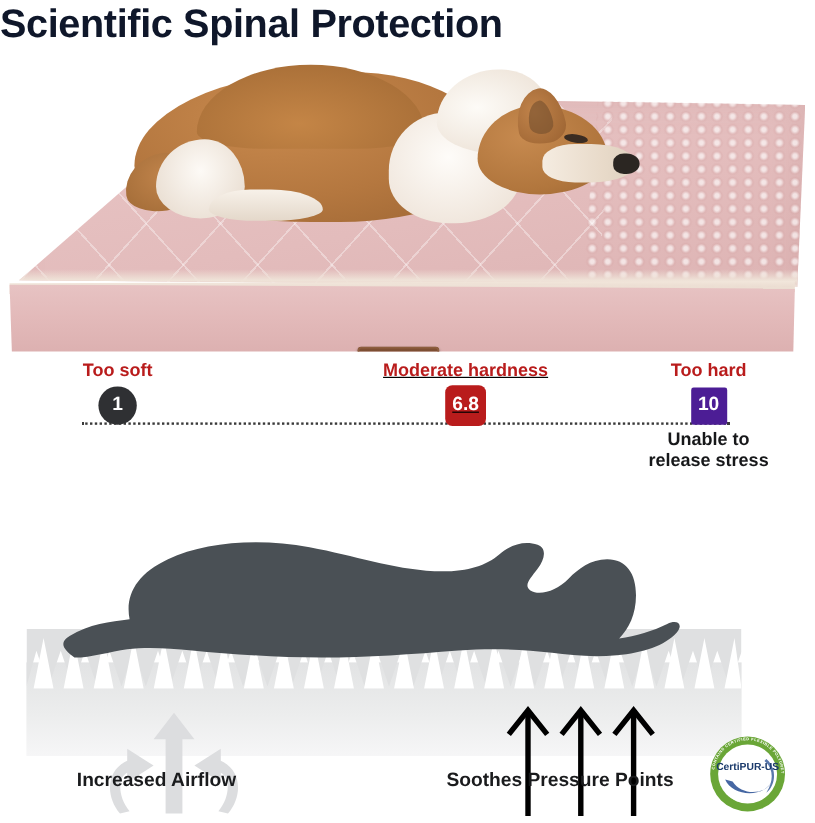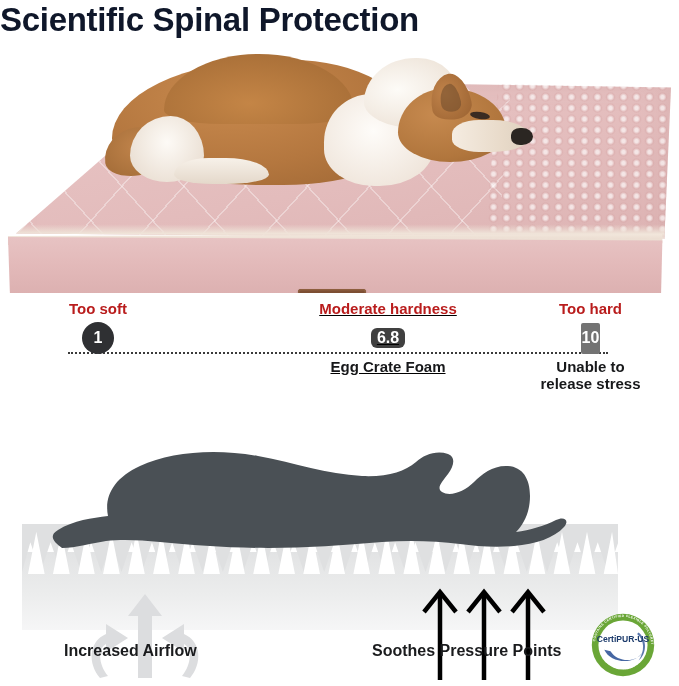--- a/index.html
+++ b/index.html
@@ -278,29 +278,29 @@
     position: relative;
     z-index: 3;
   }
   .badge.circle {
     width: 32px; height: 32px;
     border-radius: 50%;
     background: #2f3033;
     font-size: 16px;
   }
   .badge.square-orange {
-    width: 34px; height: 20px;
+    width: 34px; height: 34px;
     border-radius: 6px;
-    background: #404040;
+    background: #b91c1c;
     font-size: 16px;
   }
   .badge.square-dark {
-    width: 19px; height: 31px;
+    width: 30px; height: 31px;
     border-radius: 2px;
-    background: #737373;
+    background: #4c1d95;
     font-size: 16px;
   }
   .scale-stop .bottom-label {
     font-size: 15px;
     font-weight: bold;
     color: #17181a;
     line-height: 17px;
     margin-top: 3px;
     white-space: pre-line;
   }
@@ -473,21 +473,20 @@
       <div class="badge-row">
         <span class="badge circle">1</span>
       </div>
     </div>
 
     <div class="scale-stop" id="stop-mod">
       <div class="top-label">Moderate hardness</div>
       <div class="badge-row">
         <span class="badge square-orange">6.8</span>
       </div>
-      <div class="bottom-label">Egg Crate Foam</div>
     </div>
 
     <div class="scale-stop" id="stop-hard">
       <div class="top-label">Too hard</div>
       <div class="badge-row">
         <span class="badge square-dark">10</span>
       </div>
       <div class="bottom-label">Unable to
 release stress</div>
     </div>

